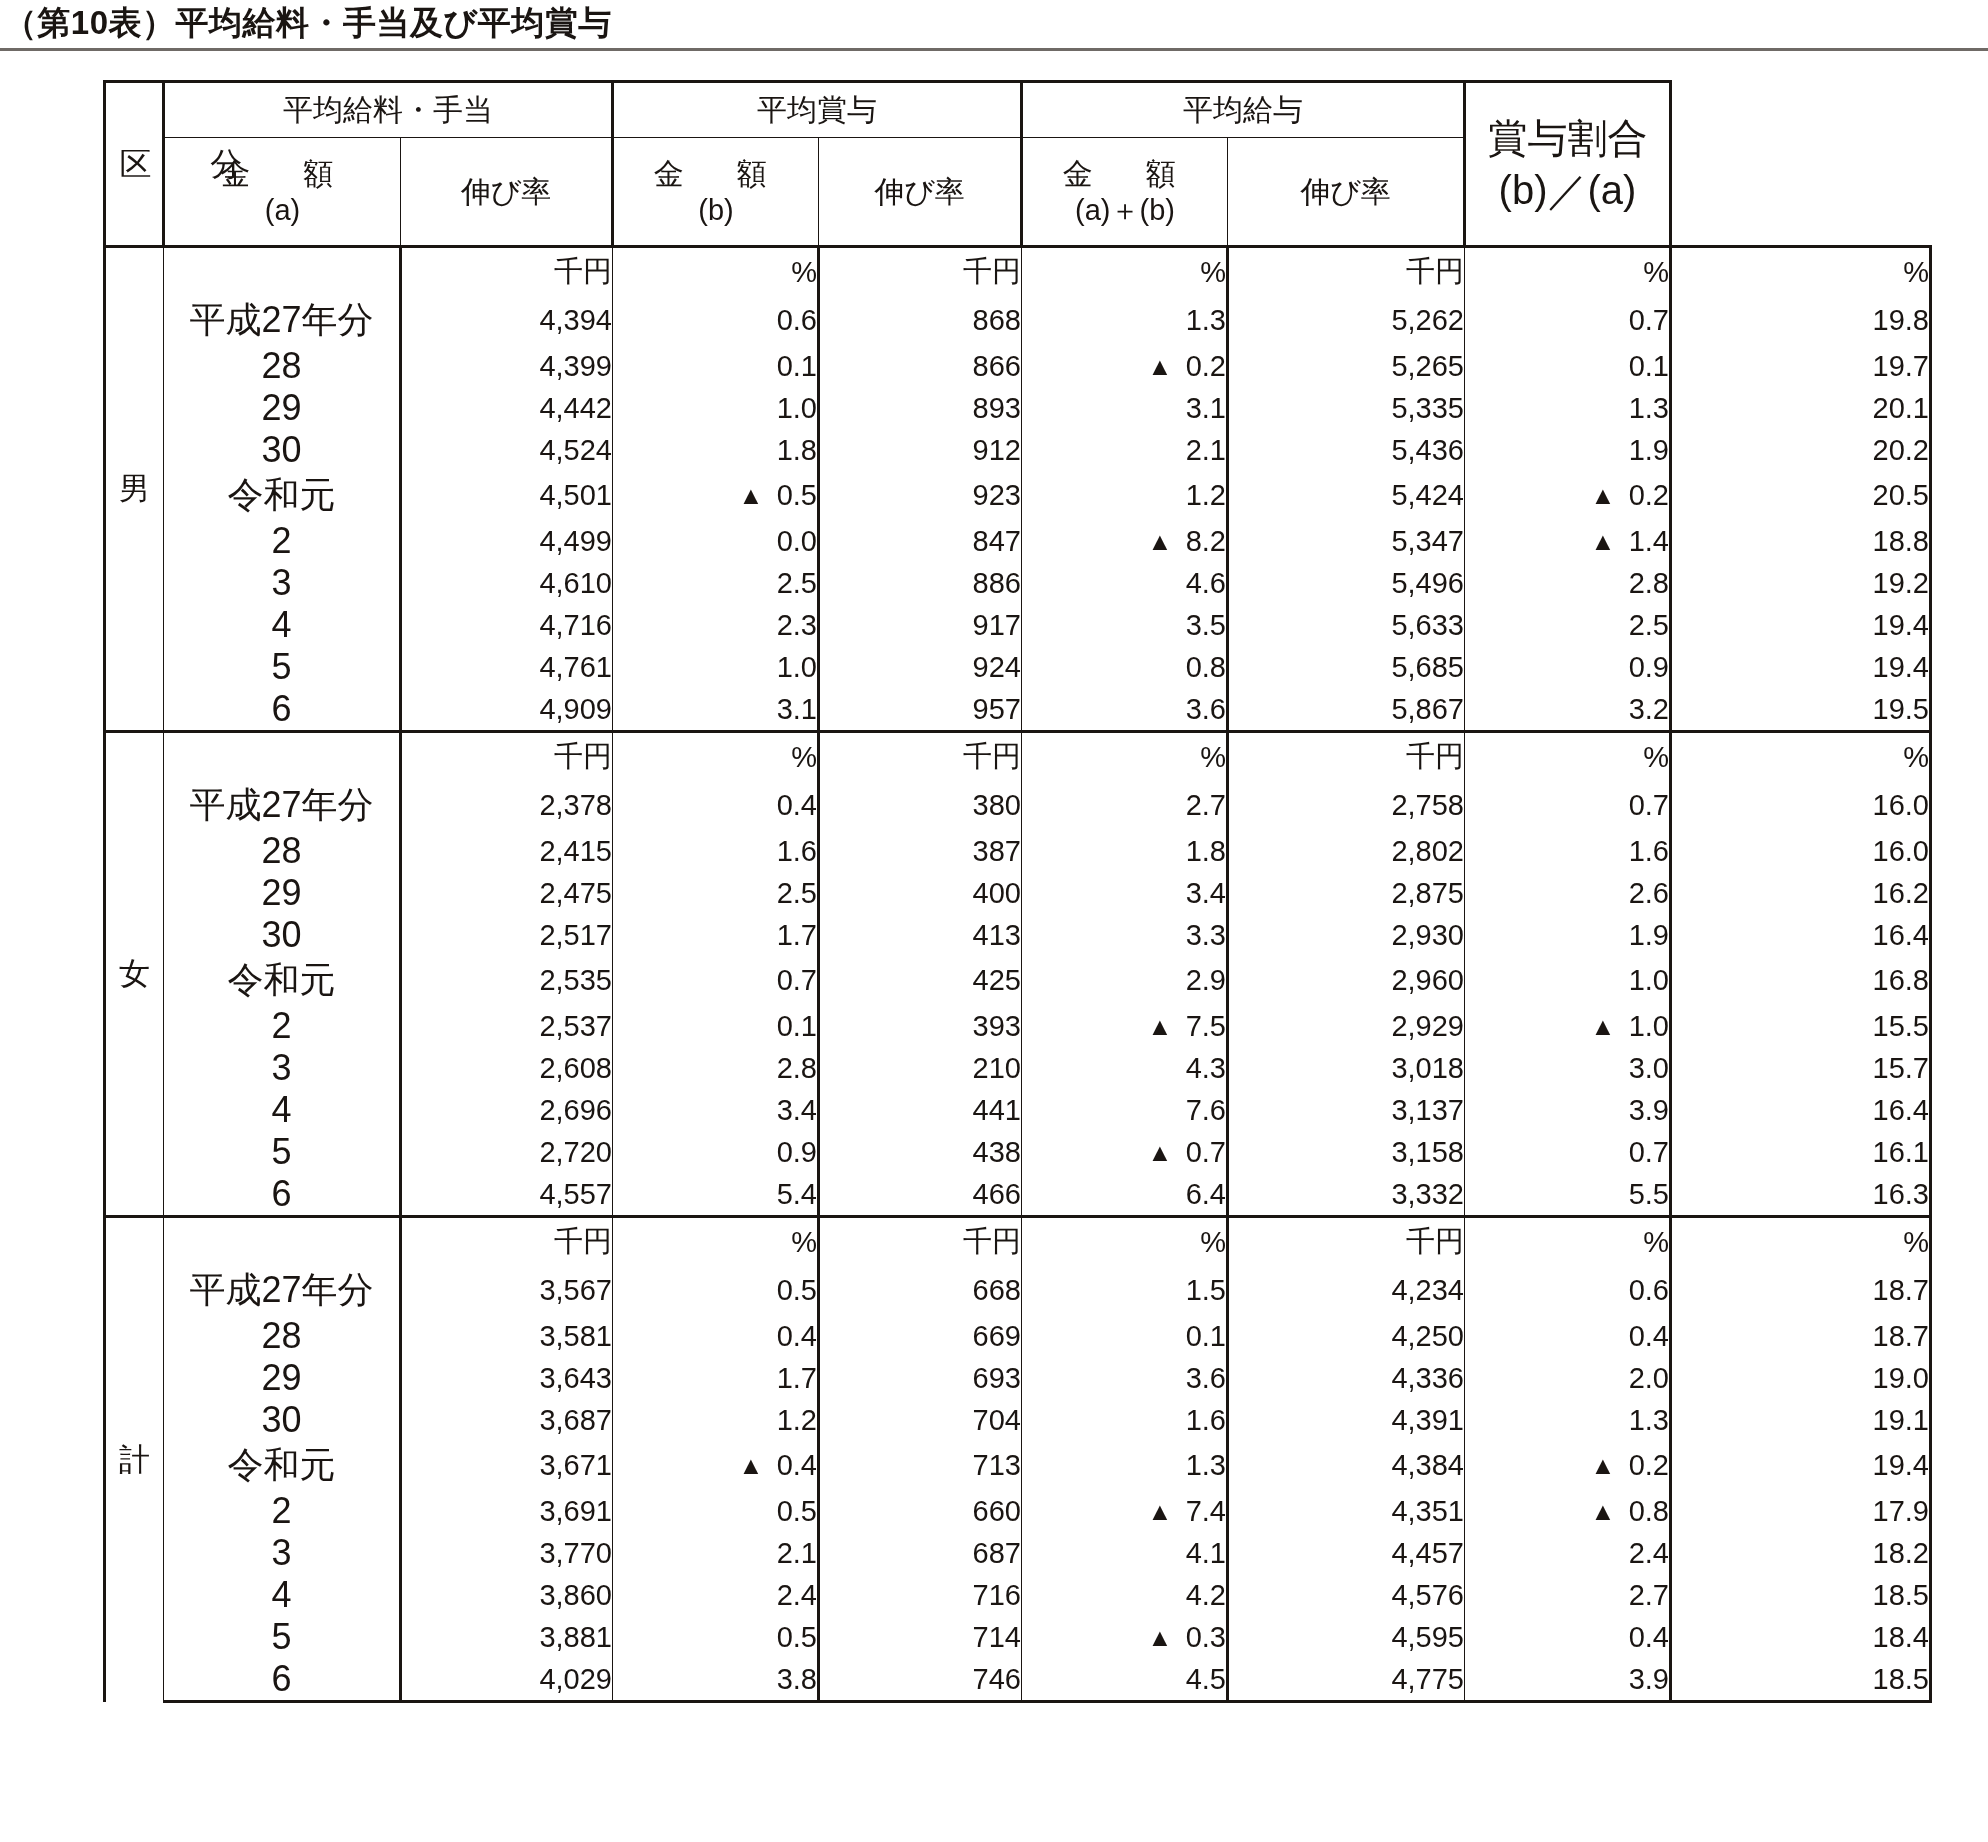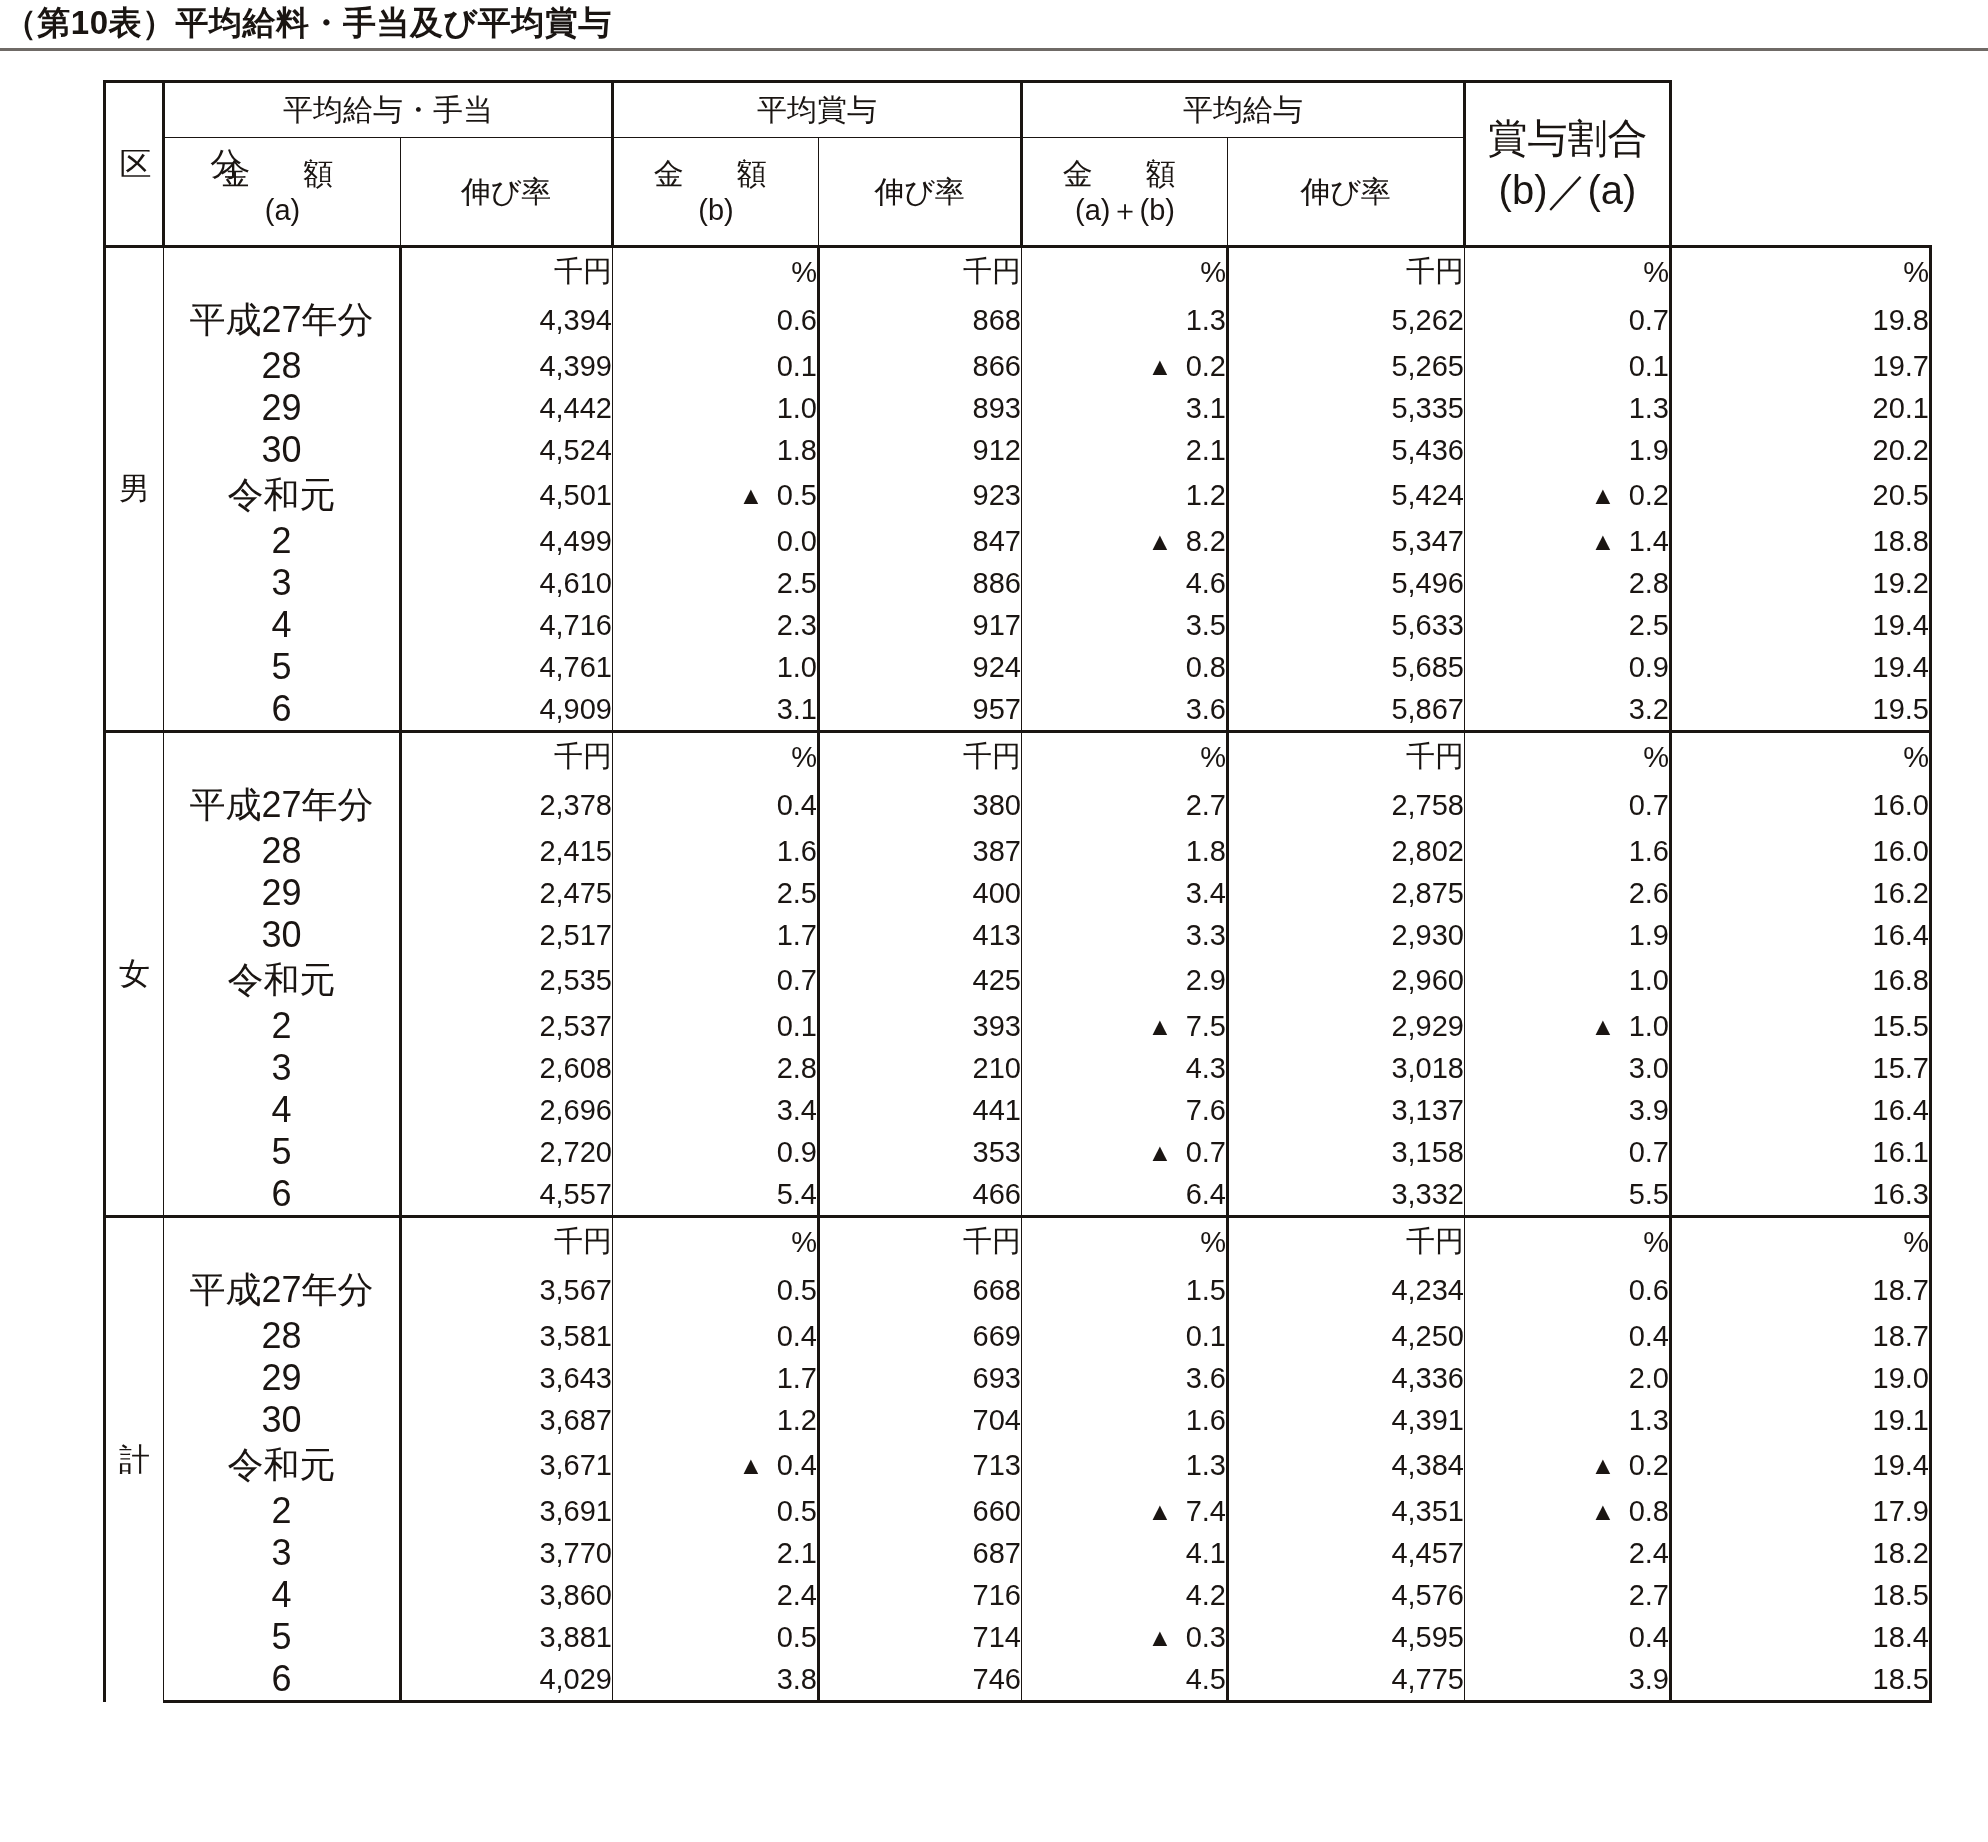--- a/index.html
+++ b/index.html
@@ -139,21 +139,21 @@
       <col style="width:206px">
       <col style="width:203px">
       <col style="width:206px">
       <col style="width:237px">
       <col style="width:206px">
       <col style="width:260px">
     </colgroup>
     <thead>
       <tr>
         <th class="h-center h-kubun bt-thick bl-thick br-thick" rowspan="2">区　分</th>
-        <th class="h-center h-group bt-thick bb-thin br-thick" colspan="2">平均給与・手当</th>
+        <th class="h-center h-group bt-thick bb-thin br-thick" colspan="2">平均給料・手当</th>
         <th class="h-center h-group bt-thick bb-thin br-thick" colspan="2">平均賞与</th>
         <th class="h-center h-group bt-thick bb-thin br-thick" colspan="2">平均給与</th>
         <th class="h-center h-ratio bt-thick br-thick" rowspan="2">
           <span>賞与割合</span><br>
           <span>(b)／(a)</span>
         </th>
       </tr>
       <tr>
         <th class="h-center h-sub br-thin">
           <span class="kingaku">金　額</span>
@@ -372,21 +372,21 @@
           <td class="num br-thin">441</td>
           <td class="num br-thick"><span class="tri hide">▲</span>7.6</td>
           <td class="num br-thin">3,137</td>
           <td class="num br-thick"><span class="tri hide">▲</span>3.9</td>
           <td class="num br-thick">16.4</td>
         </tr>
         <tr class="data-row">
           <td class="row-label br-thick">5</td>
           <td class="num br-thin">2,720</td>
           <td class="num br-thick"><span class="tri hide">▲</span>0.9</td>
-          <td class="num br-thin">353</td>
+          <td class="num br-thin">438</td>
           <td class="num br-thick"><span class="tri">▲</span>0.7</td>
           <td class="num br-thin">3,158</td>
           <td class="num br-thick"><span class="tri hide">▲</span>0.7</td>
           <td class="num br-thick">16.1</td>
         </tr>
         <tr class="data-row">
           <td class="row-label br-thick bb-thick">6</td>
           <td class="num br-thin bb-thick">4,557</td>
           <td class="num br-thick bb-thick"><span class="tri hide">▲</span>5.4</td>
           <td class="num br-thin bb-thick">466</td>

